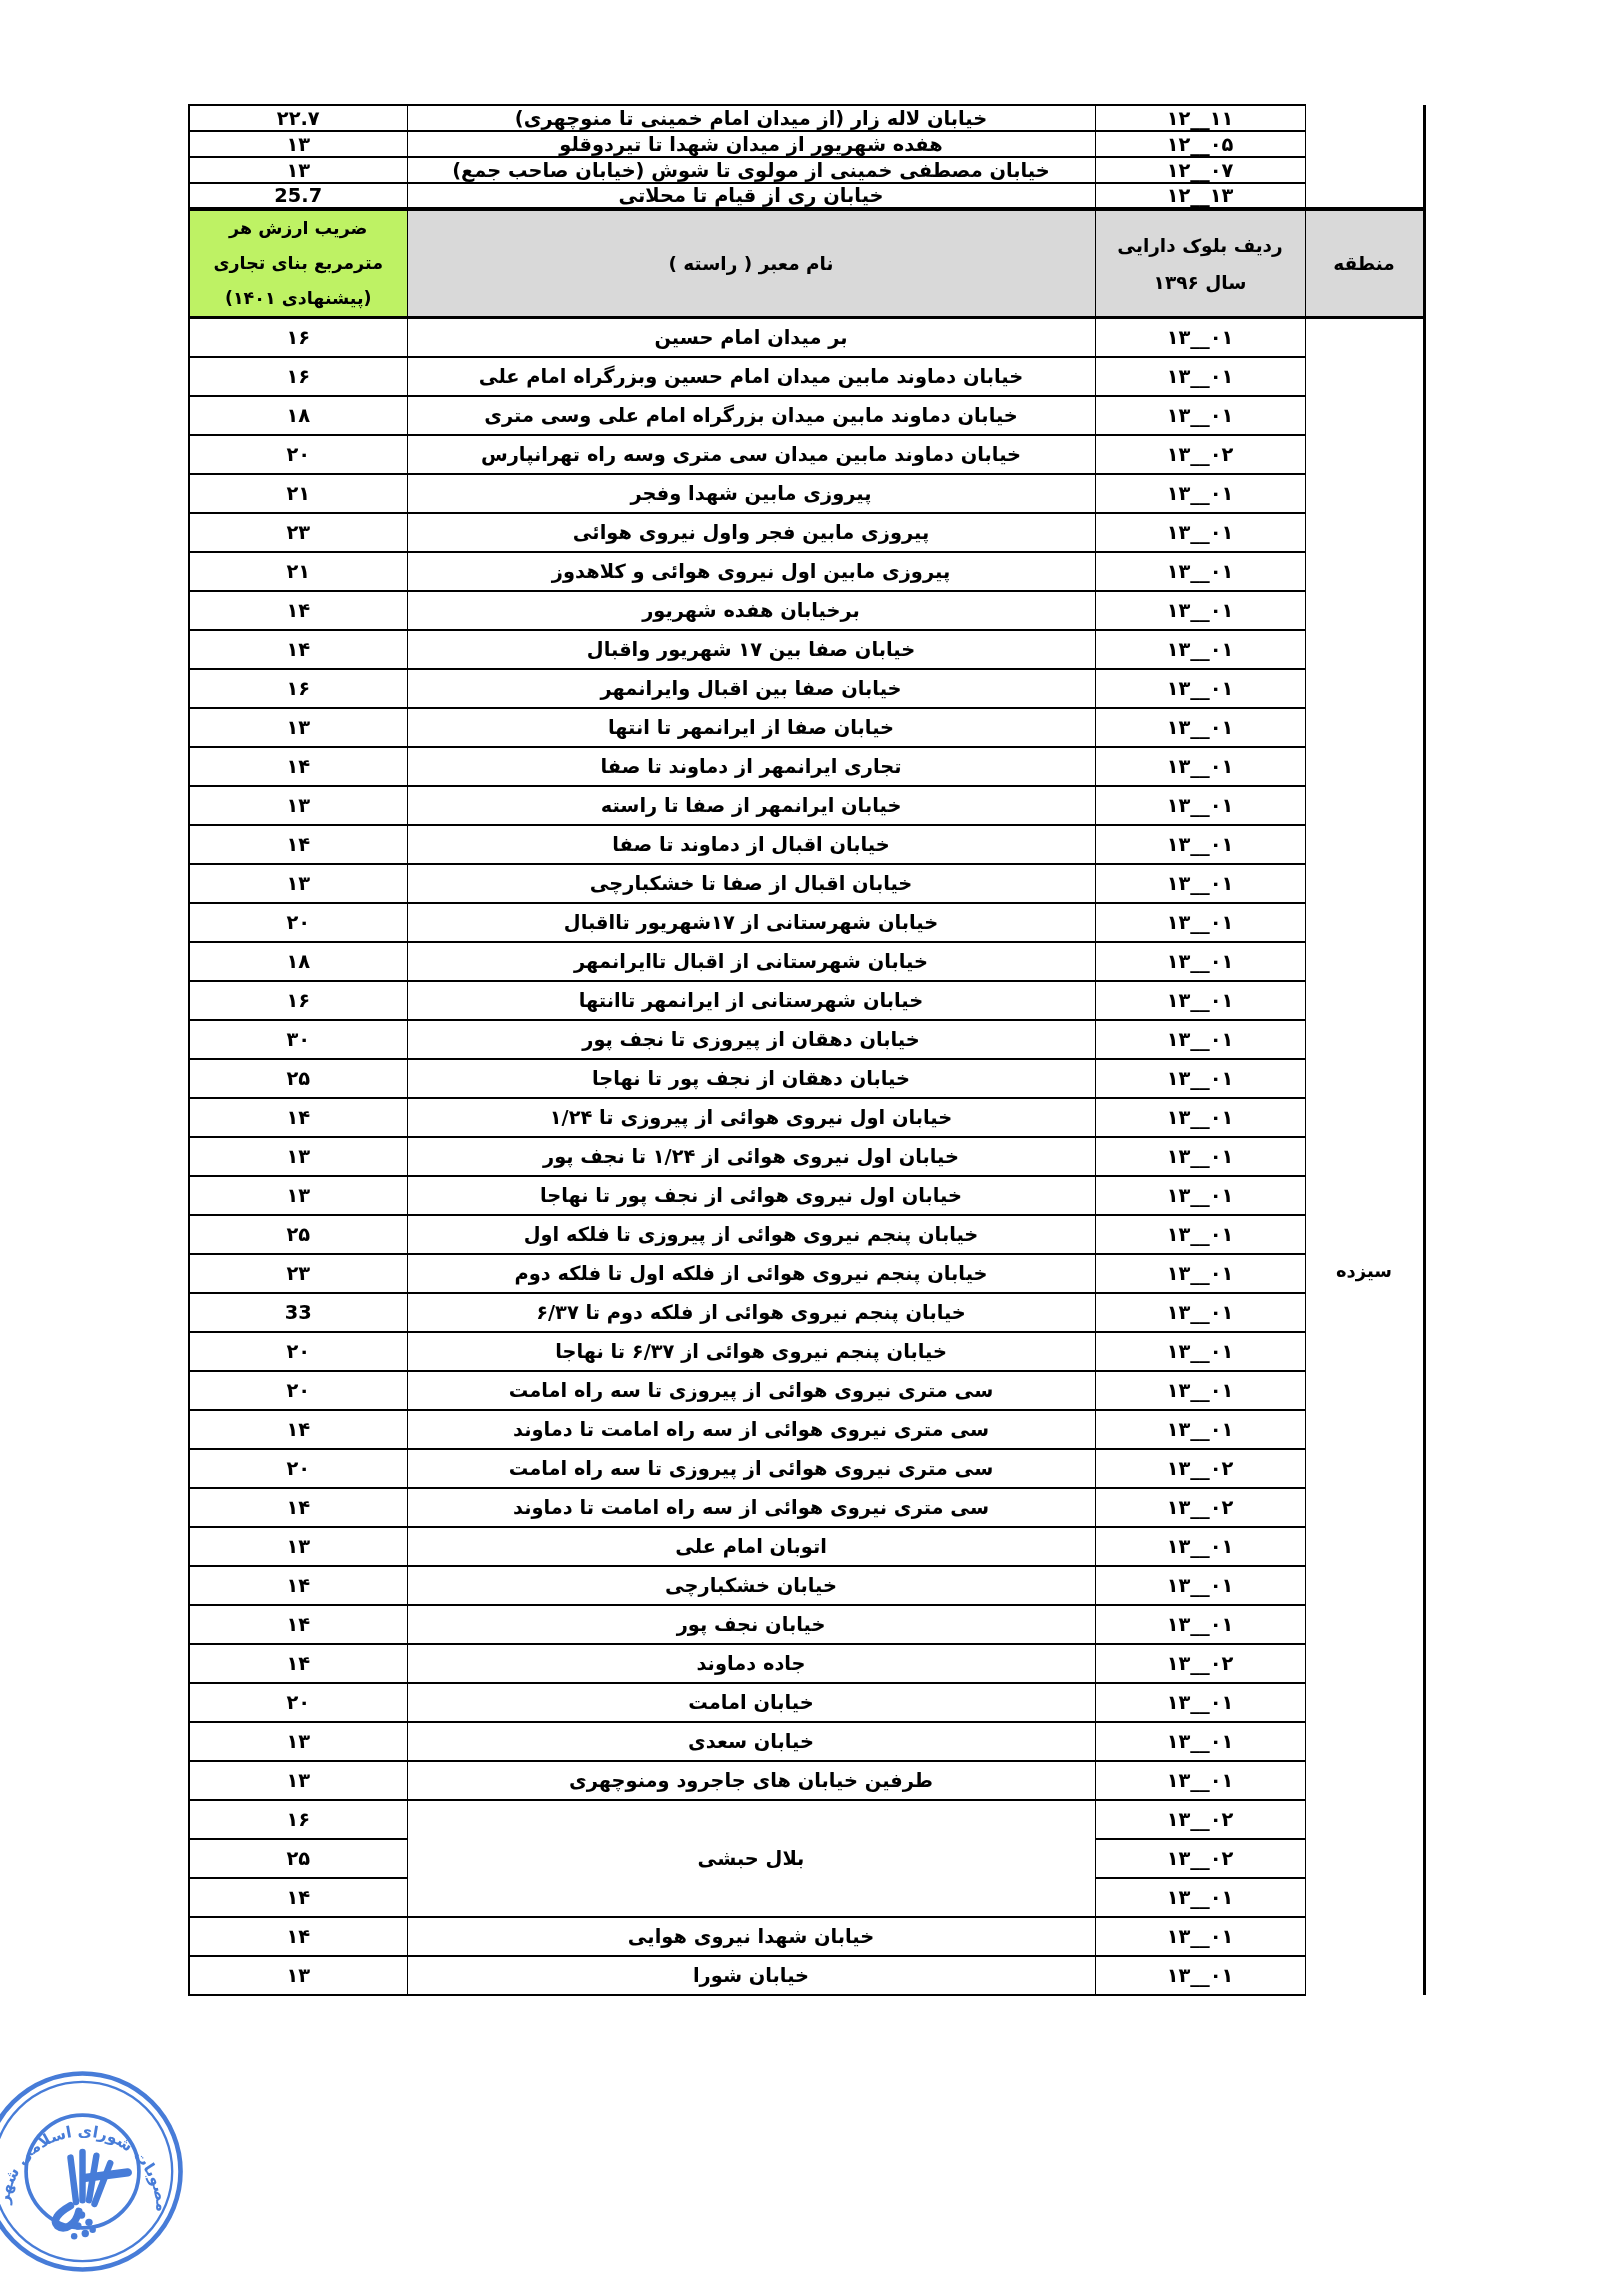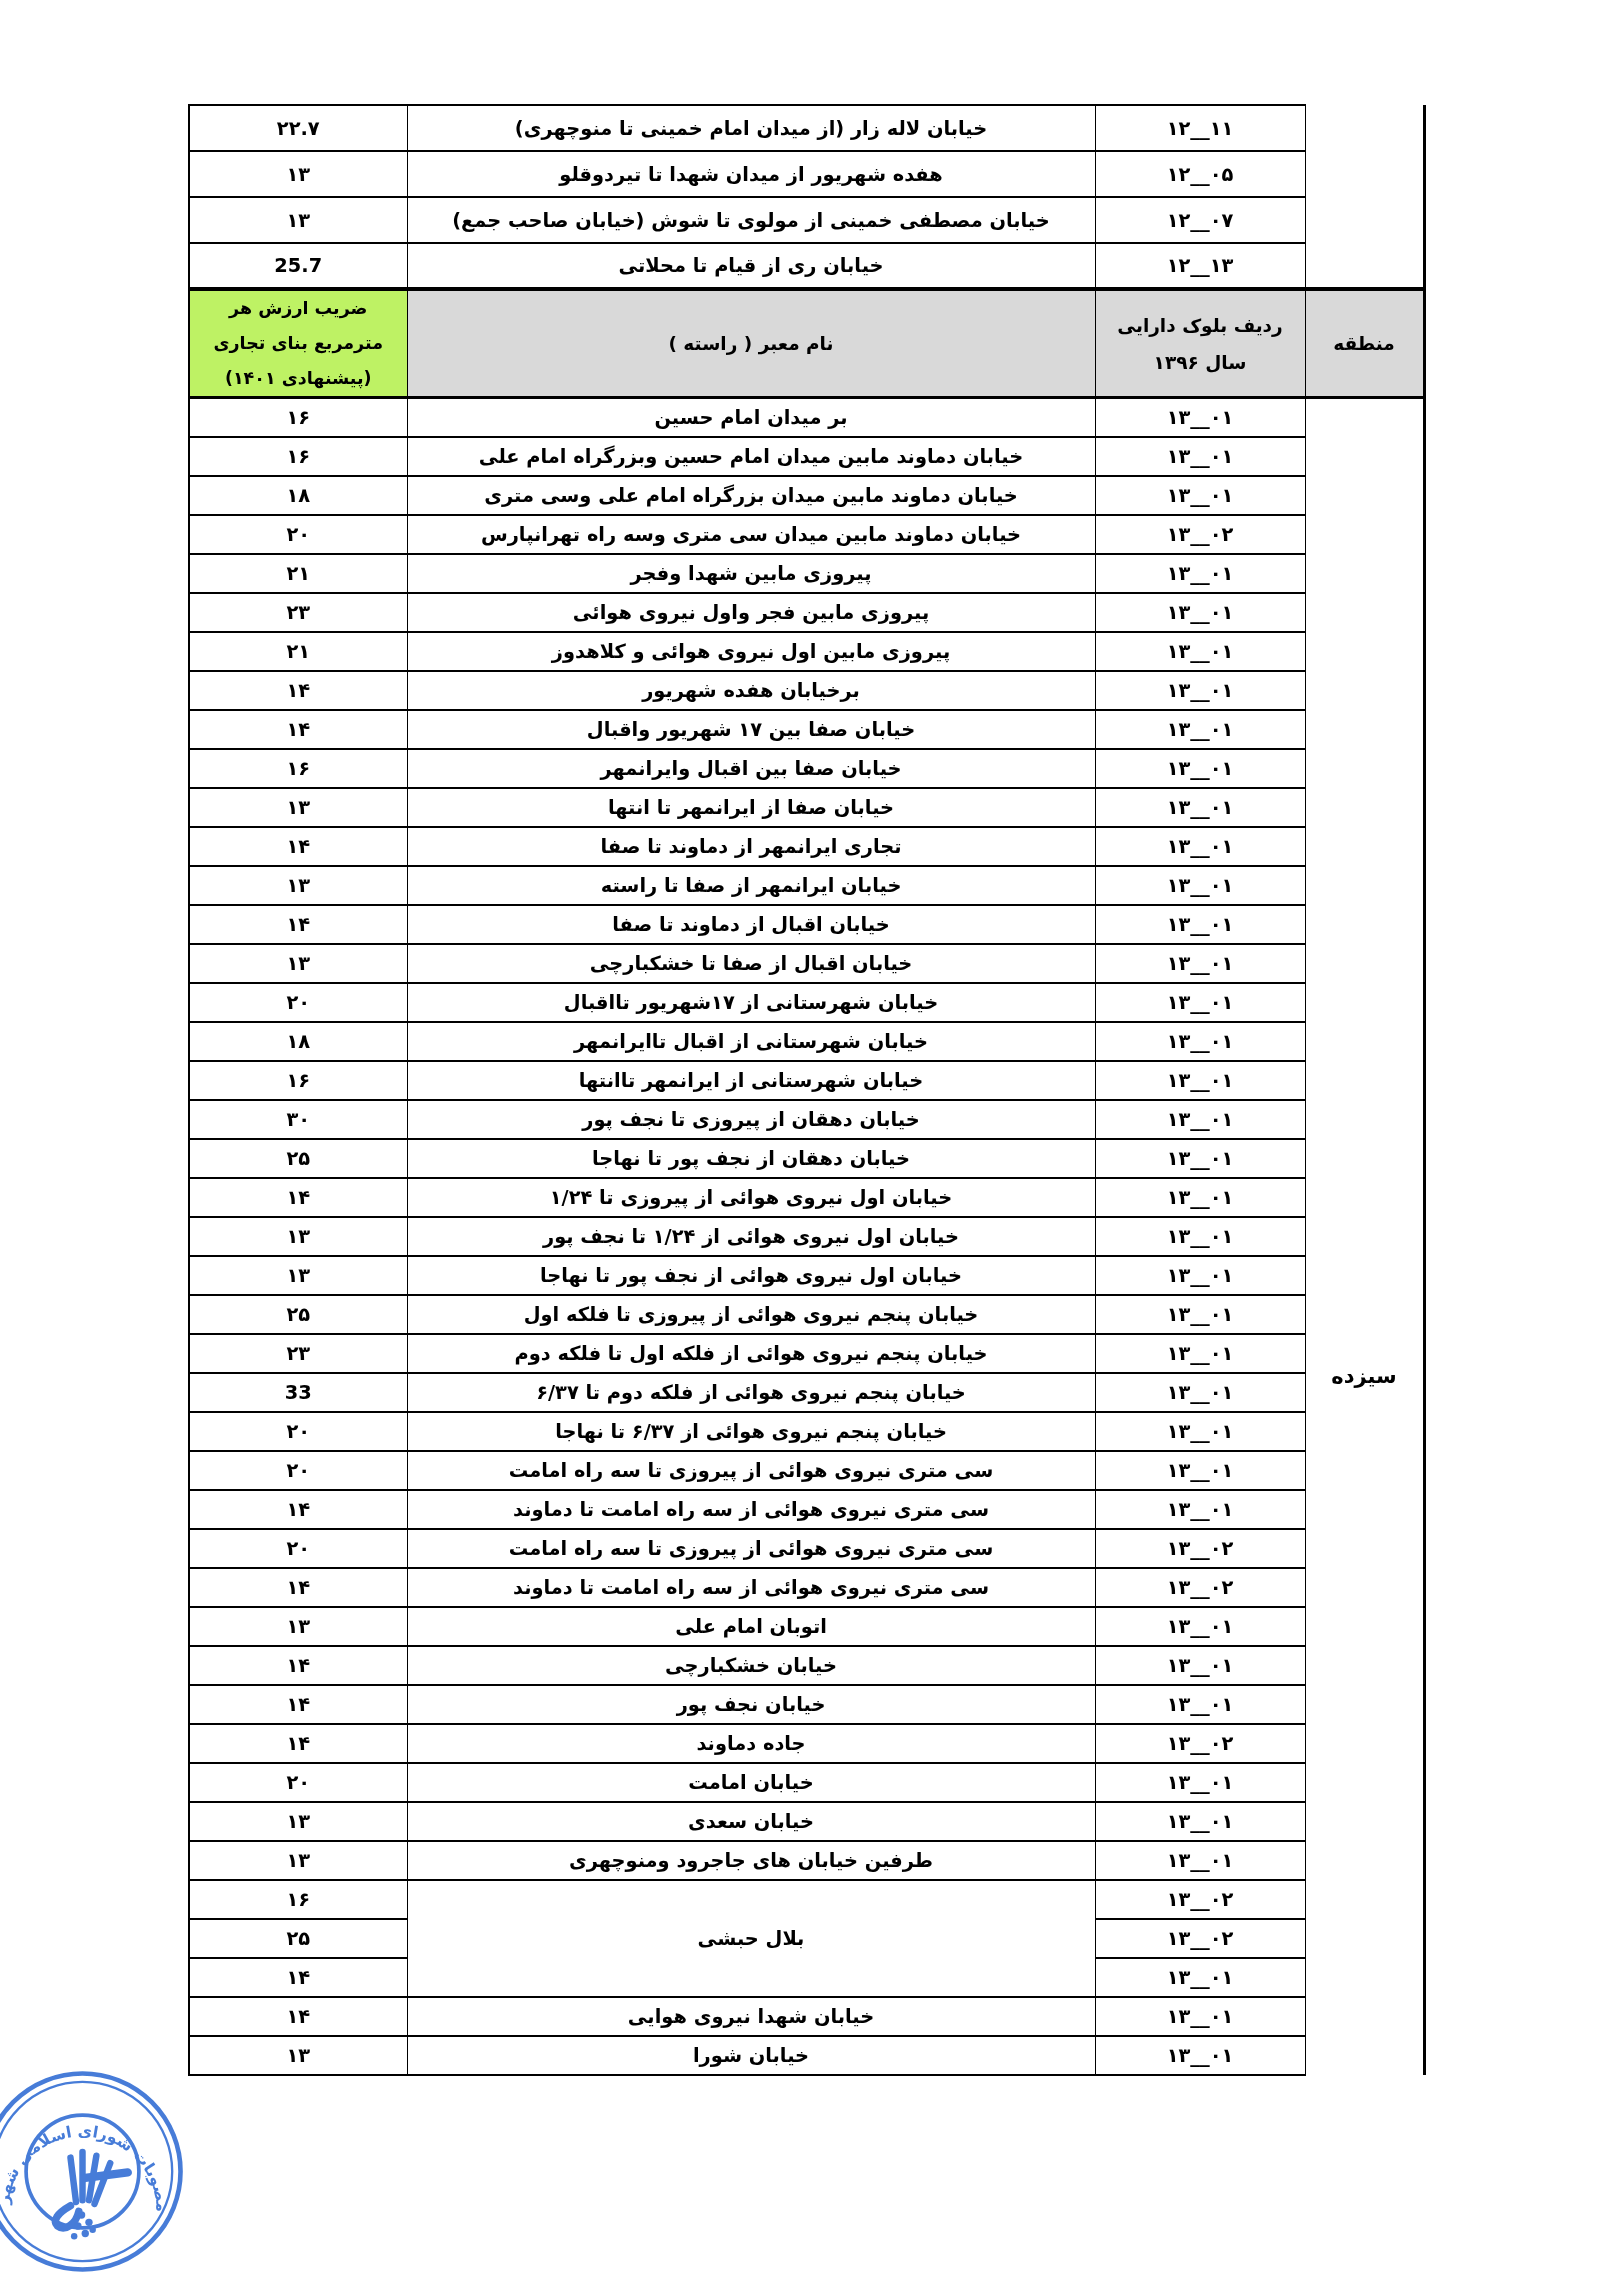--- a/index.html
+++ b/index.html
@@ -24,21 +24,21 @@
     border-top-width:2.8px;
     border-bottom-width:2.8px;
     text-align:center;
     vertical-align:middle;
     font-weight:bold;
     color:#000;
     padding:0 5.5px;
     box-sizing:border-box;
     overflow:hidden;
   }
-  .toprow td{height:46px;font-size:19.4px;}
+  .toprow td{height:26px;font-size:19.4px;}
   .datarow td{height:39px;font-size:19.4px;}
   .headrow th{
     height:107px;
     background:#d9d9d9;
     border-top-width:4.6px;
     border-bottom-width:3.7px;
     font-size:18.5px;
     line-height:2.0;
   }
   .headrow th.h-val{
@@ -48,21 +48,21 @@
     padding:0 9.2px;
   }
   .val{border-left-width:2.8px;}
   .code{direction:ltr;margin-left:36px;}
   .region-cell{
     border-top:0;
     border-bottom:0;
     border-right-width:3.7px;
   }
   .h-region{border-right-width:3.7px;}
-  .region-label{position:relative;top:139px;display:inline-block;font-size:21px;text-align:right;}
+  .region-label{position:relative;top:114px;display:inline-block;font-size:18px;text-align:right;}
   .stamp{
     position:absolute;
     left:-22px;
     top:2067px;
     opacity:0.88;
   }
 </style>
 </head>
 <body>
 

